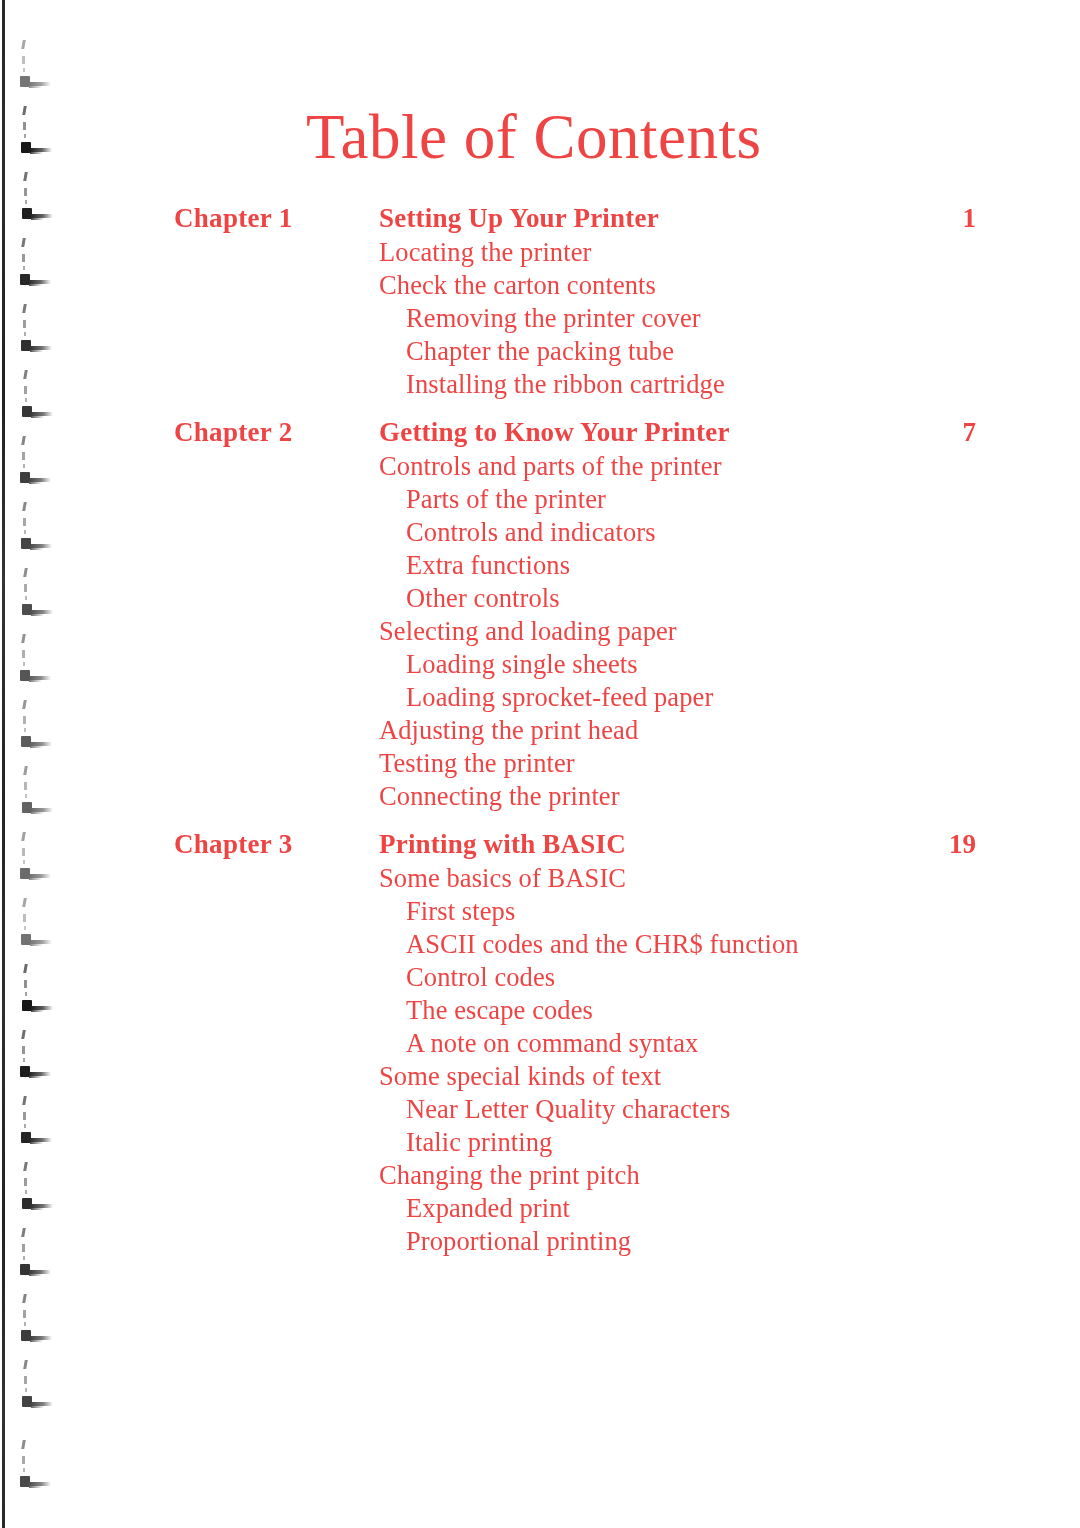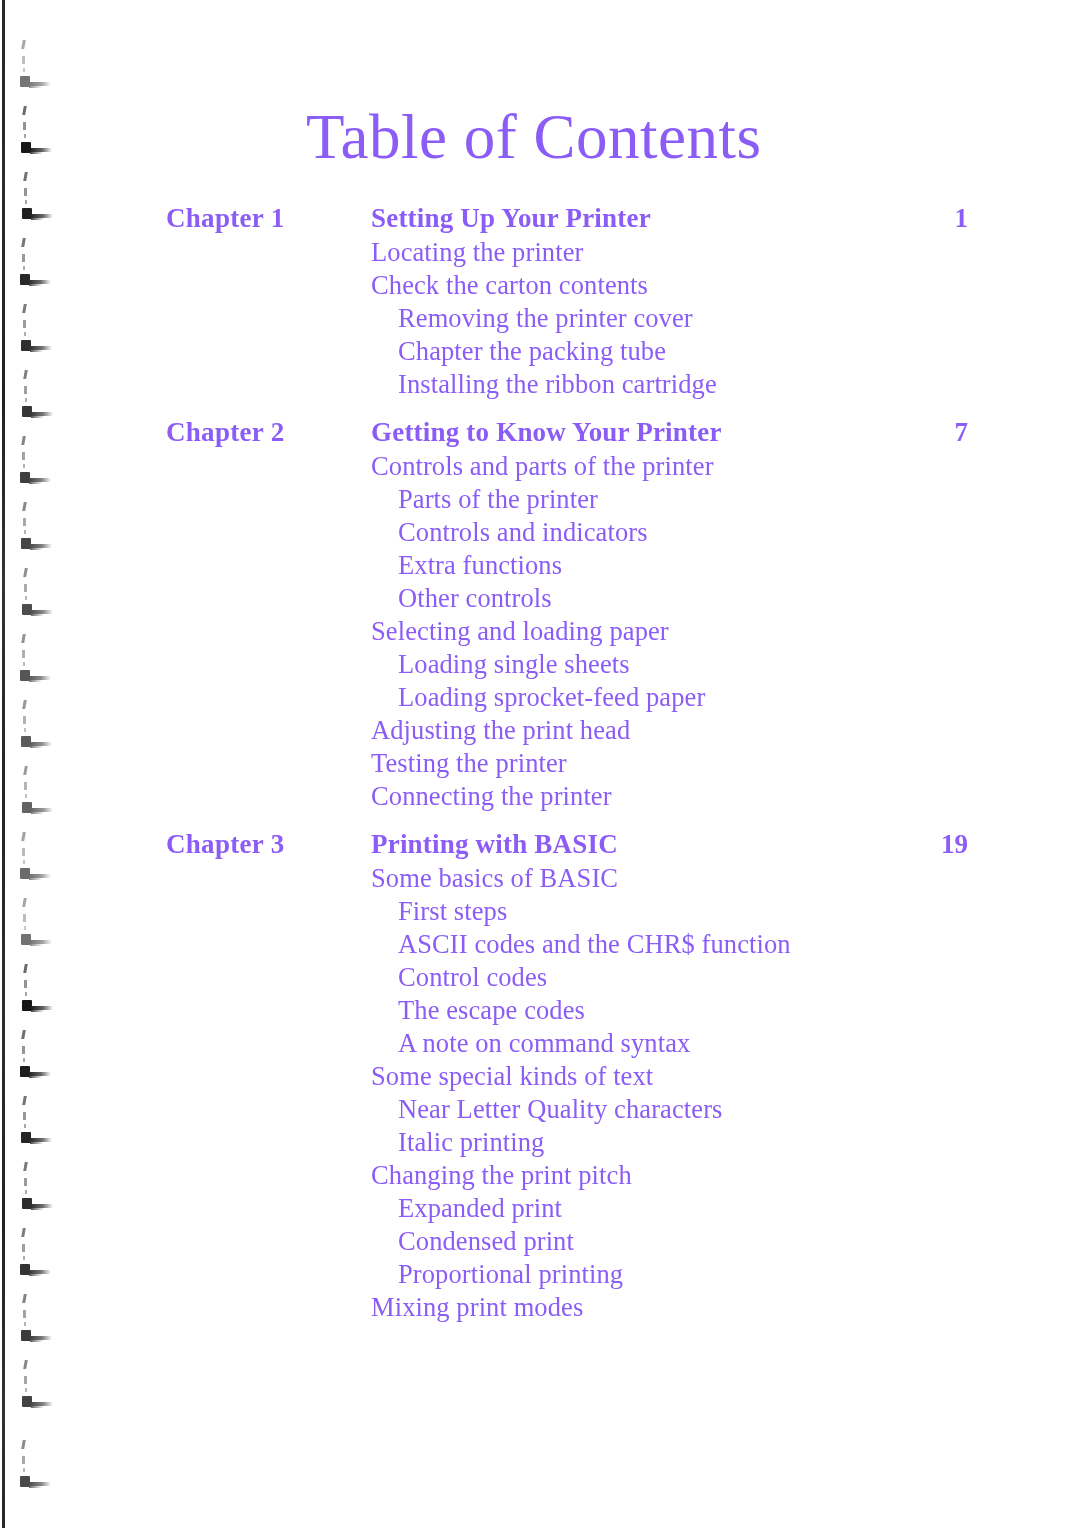--- a/index.html
+++ b/index.html
@@ -7,21 +7,21 @@
     padding: 0;
     background: #ffffff;
   }
   #page {
     position: relative;
     width: 1080px;
     height: 1528px;
     background: #ffffff;
     overflow: hidden;
     font-family: "Liberation Serif", "DejaVu Serif", serif;
-    color: #8b5cf6;
+    color: #ef4444;
   }
 
   
   #scan-edge-line {
     position: absolute;
     left: 2px;
     top: 0;
     width: 3px;
     height: 1528px;
     background: linear-gradient(to bottom,
@@ -103,20 +103,21 @@
   
   #toc-body {
     position: absolute;
     left: 0;
     top: 200px;
     width: 1080px;
   }
   .chapter-block {
     position: relative;
     margin-bottom: 13px;
+    padding-left: 8px;
   }
   .toc-row {
     position: relative;
     height: 33px;
     line-height: 33px;
     white-space: nowrap;
   }
   .toc-row.head {
     height: 36px;
     line-height: 36px;
@@ -438,24 +439,18 @@
         <div class="toc-row">
           <span class="entry lvl2">Italic printing</span>
         </div>
         <div class="toc-row">
           <span class="entry lvl1">Changing the print pitch</span>
         </div>
         <div class="toc-row">
           <span class="entry lvl2">Expanded print</span>
         </div>
         <div class="toc-row">
-          <span class="entry lvl2">Condensed print</span>
-        </div>
-        <div class="toc-row">
           <span class="entry lvl2">Proportional printing</span>
         </div>
-        <div class="toc-row">
-          <span class="entry lvl1">Mixing print modes</span>
-        </div>
       </div>
     </div>
 
 </div>
 
 </body></html>

